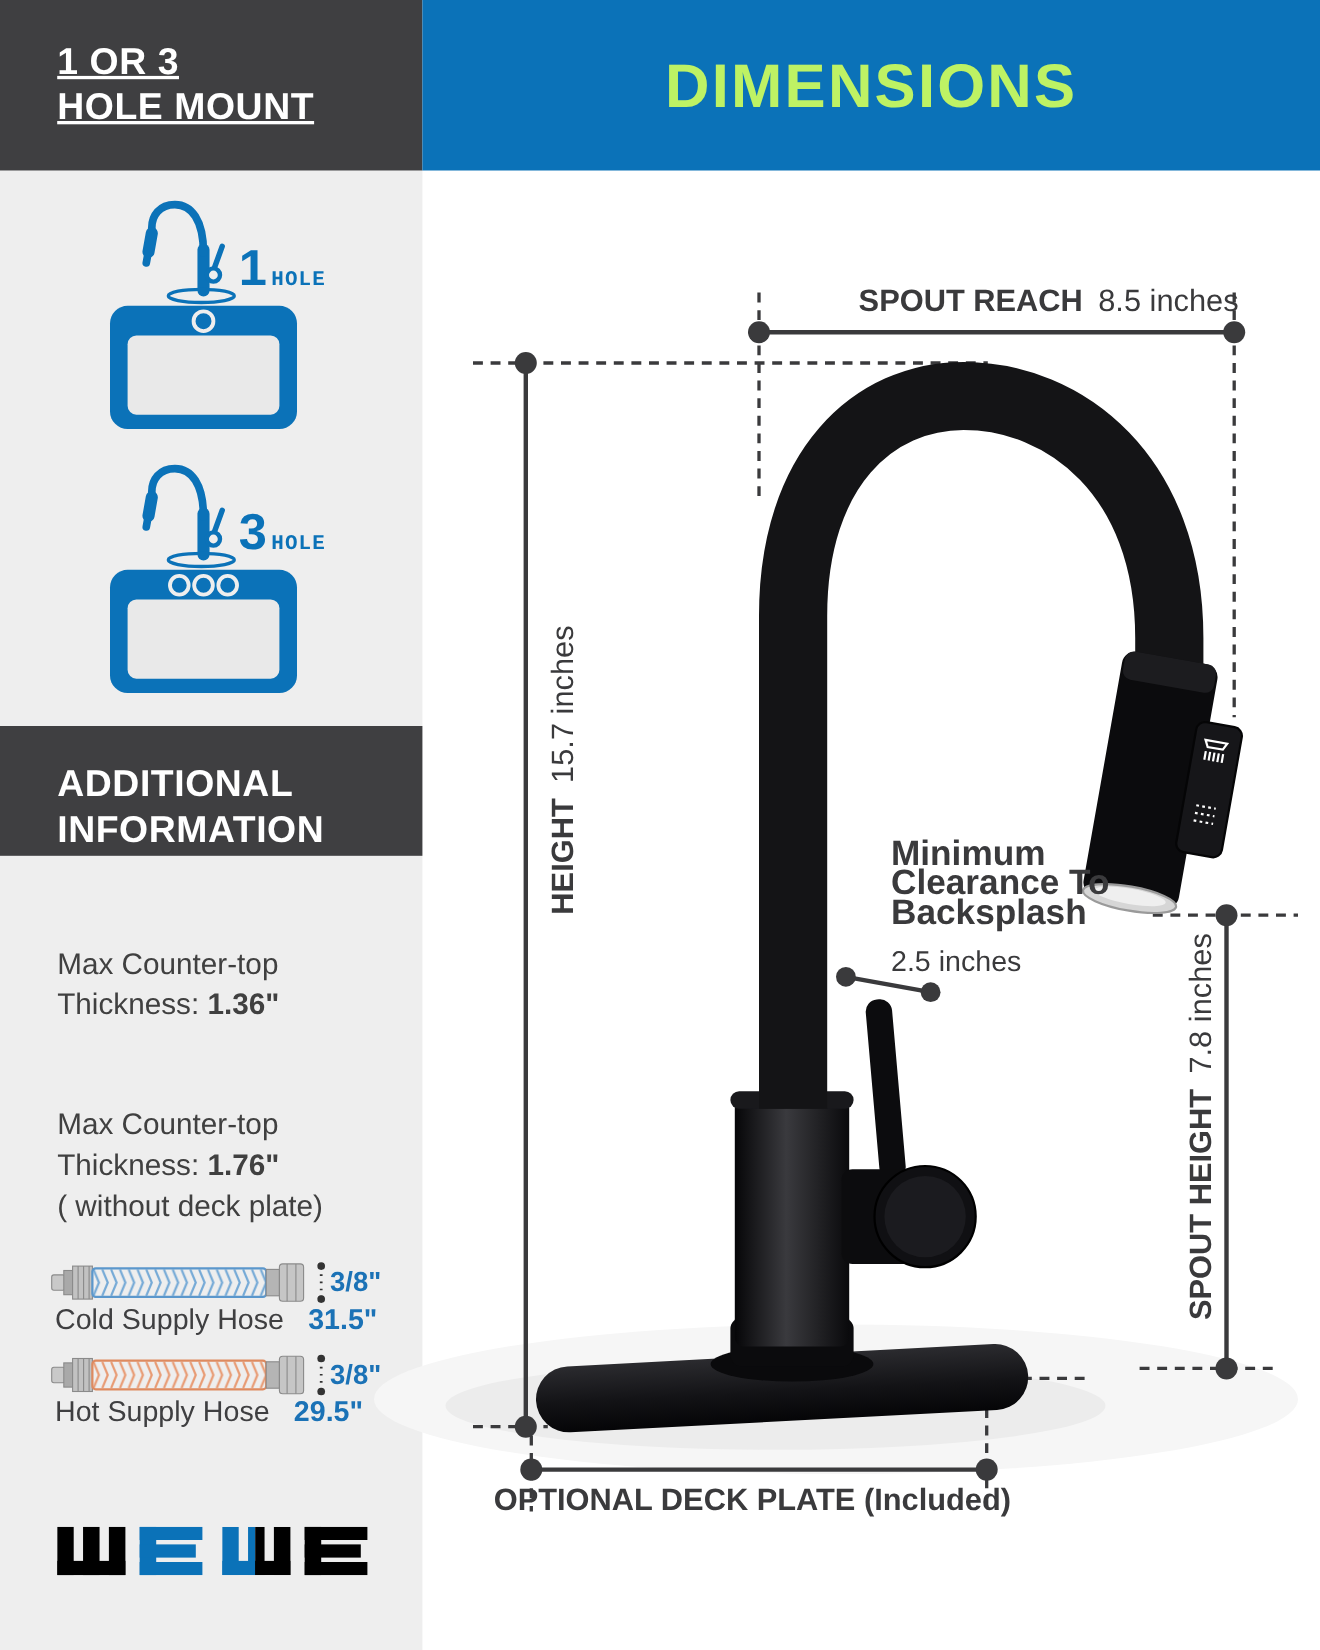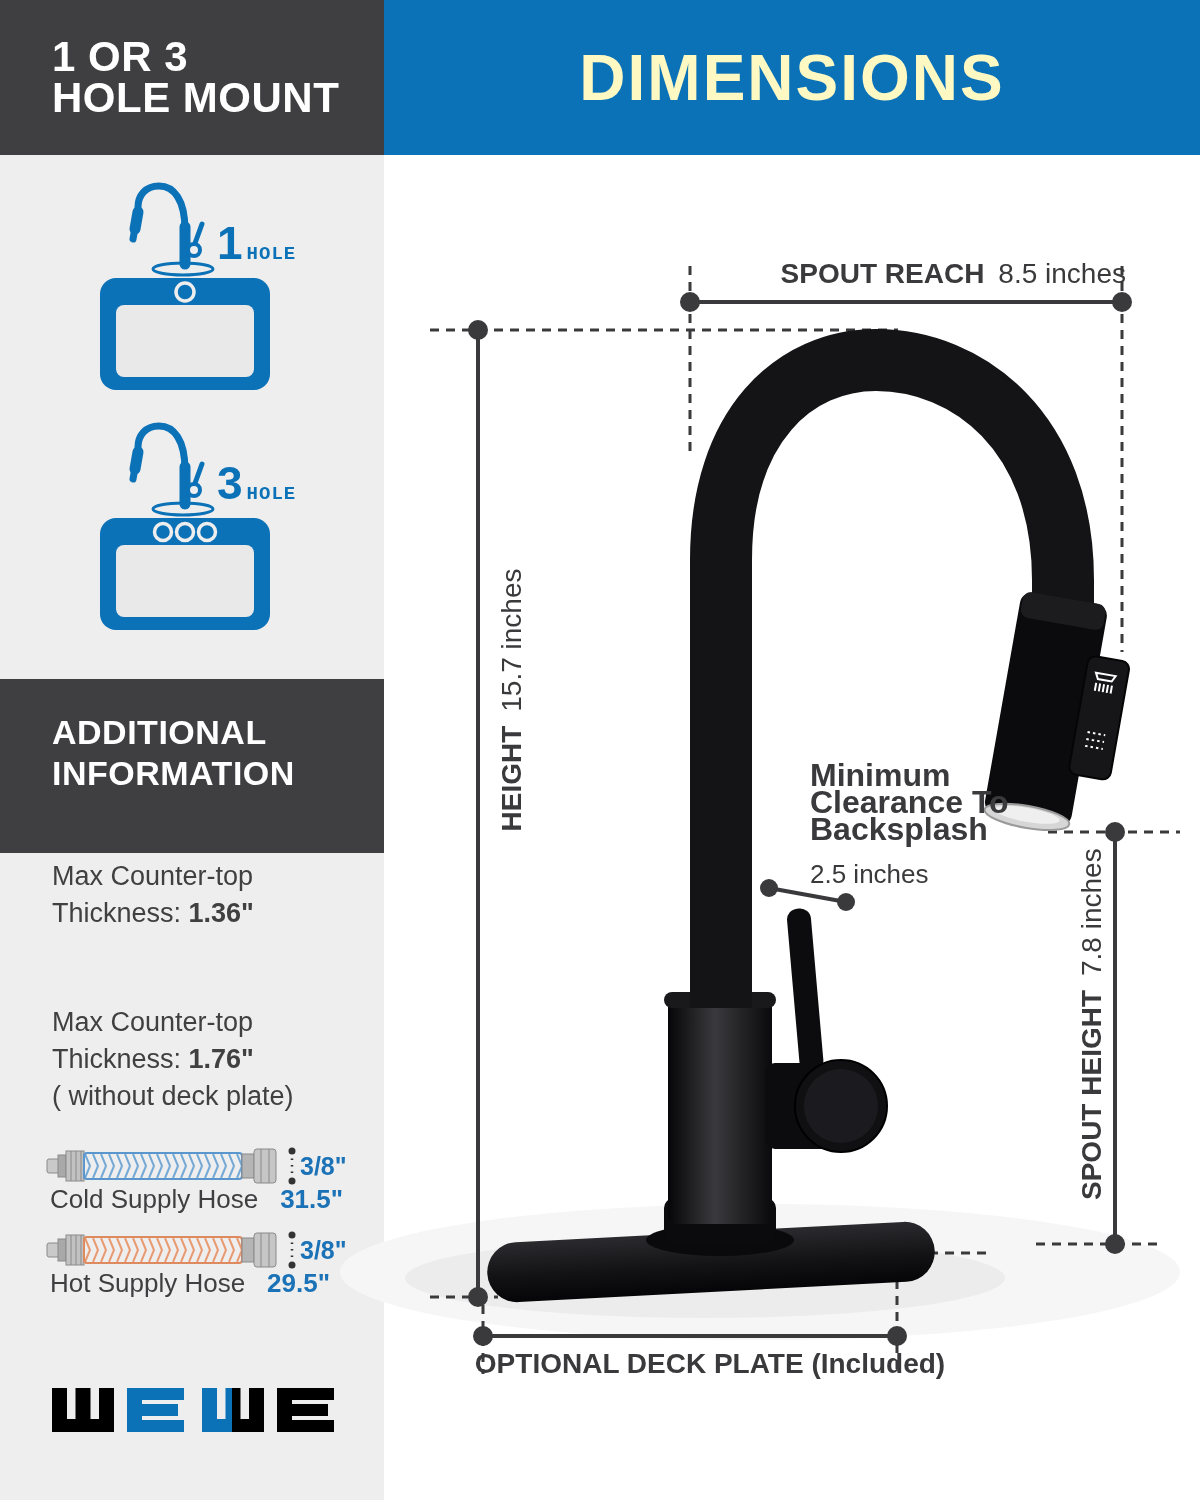--- a/index.html
+++ b/index.html
@@ -1,34 +1,34 @@
 <!DOCTYPE html>
 <html><head>
 <meta charset="utf-8">
 <style>
   html,body{margin:0;padding:0;background:#fff;}
   .page{position:relative;width:1200px;height:1500px;background:#ffffff;overflow:hidden;
         font-family:"Liberation Sans",sans-serif;}
   
   .sidebar-bg{position:absolute;left:0;top:155px;width:384px;height:1345px;background:#eeeeee;}
   .hdr-left{position:absolute;left:0;top:0;width:384px;height:155px;background:#3f3f41;
-            color:#ffffff;font-weight:bold;font-size:42px;line-height:41px;
-            padding:36px 0 0 52px;box-sizing:border-box;letter-spacing:.5px;}
+            color:#ffffff;font-weight:bold;font-size:34px;line-height:41px;
+            padding:36px 0 0 52px;box-sizing:border-box;letter-spacing:.5px;text-decoration:underline;}
   .hdr-right{position:absolute;left:384px;top:0;width:816px;height:155px;background:#0b72b8;
              display:flex;align-items:center;justify-content:center;}
-  .hdr-right span{color:#fef9c3;font-weight:bold;font-size:64px;letter-spacing:2px;}
+  .hdr-right span{color:#bef264;font-weight:bold;font-size:56px;letter-spacing:2px;}
   .mount{position:absolute;left:75px;width:230px;height:230px;}
   .mount-1{top:172px;} .mount-3{top:412px;}
   .mount svg{position:absolute;left:0;top:0;}
   .mount-label{position:absolute;left:142px;top:44px;display:flex;align-items:baseline;color:#0b72b8;}
   .mount-label .num{font-size:46px;font-weight:bold;}
   .mount-label .word{font-size:19px;font-weight:bold;margin-left:4px;letter-spacing:1px;font-family:Liberation Mono, monospace;}
-  .addl{position:absolute;left:0;top:660px;width:384px;height:174px;background:#3f3f41;
+  .addl{position:absolute;left:0;top:660px;width:384px;height:118px;background:#3f3f41;
         color:#fff;font-weight:bold;font-size:34px;line-height:41px;
-        padding:33px 16px 0 52px;box-sizing:border-box;letter-spacing:.5px;margin-top:19px;}
+        padding:33px 16px 0 52px;box-sizing:border-box;letter-spacing:.5px;}
   .note{position:absolute;left:52px;width:330px;color:#404040;font-size:27px;line-height:37px;}
   .note-1{top:858px;} .note-2{top:1004px;}
   .note b{font-weight:bold;}
   .hose-svg{position:absolute;left:46px;}
   .hose-cold-svg{top:1146px;} .hose-hot-svg{top:1230px;}
   .hose-size{position:absolute;left:300px;color:#1b72b6;font-weight:bold;font-size:25px;}
   .hs-cold{top:1152px;} .hs-hot{top:1236px;}
   .hose-label{position:absolute;left:50px;font-size:26px;color:#3f3f41;}
   .hl-cold{top:1184px;} .hl-hot{top:1268px;}
   .hose-label .hl-val{color:#1b72b6;font-weight:bold;margin-left:22px;}
@@ -39,21 +39,21 @@
   .dim-label b{font-weight:bold;}
   .lbl-spout-reach{left:686px;top:258px;width:440px;text-align:right;}
   .lbl-spout-reach .val{margin-left:14px;}
   .rot{transform:rotate(-90deg);text-align:center;height:32px;line-height:32px;}
   .lbl-height{left:362px;top:684px;width:300px;}
   .lbl-spout-height{left:932px;top:1024px;width:320px;}
   .rot .val{margin-left:14px;}
   .lbl-clearance{position:absolute;left:810px;top:762px;width:240px;color:#3a3a3c;}
   .lbl-clearance .cl-line{font-size:32px;line-height:27px;font-weight:bold;}
   .lbl-clearance .cl-val{font-size:26px;margin-top:16px;font-weight:normal;}
-  .lbl-deck{left:410px;top:1348px;width:600px;text-align:center;}
+  .lbl-deck{left:384px;top:1348px;width:600px;text-align:center;}
   .lbl-deck-val{left:390px;top:1390px;width:600px;text-align:center;}
 </style>
 </head>
 <body>
 
 <div class="page">
 
   <div class="sidebar-bg"></div>
 
   <div class="hdr-left">

